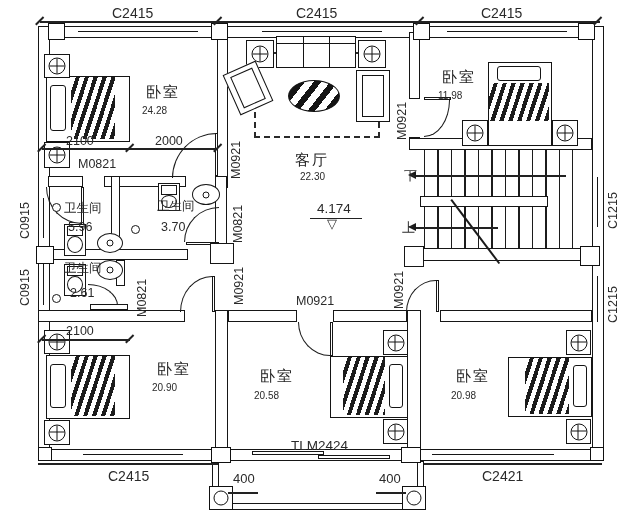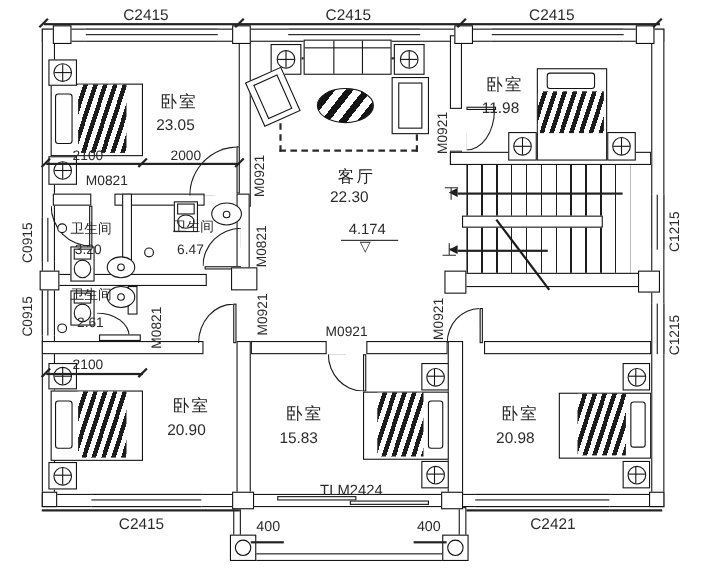--- a/index.html
+++ b/index.html
@@ -5,21 +5,21 @@
 *{margin:0;padding:0;box-sizing:border-box}
 body{background:#fff}
 #plan{position:relative;width:640px;height:530px;background:#fff;font-family:"Liberation Sans","DejaVu Sans",sans-serif;color:#222;overflow:hidden}
 #plan div,#plan span{position:absolute}
 .w{background:#fff;border:1.6px solid #161616;z-index:1}
 .win{background:#fff;border-top:1.4px solid #161616;border-bottom:1.4px solid #161616;background-image:linear-gradient(#161616,#161616);background-size:100% 1.3px;background-position:50% 50%;background-repeat:no-repeat;z-index:2}
 .wiv{background:#fff;border-left:1.4px solid #161616;border-right:1.4px solid #161616;background-image:linear-gradient(#161616,#161616);background-size:1.3px 100%;background-position:50% 50%;background-repeat:no-repeat;z-index:2}
 .col{background:#fff;border:1.7px solid #111;z-index:4}
 .lb{font-size:13px;white-space:nowrap;z-index:10;color:#2a2a2a}
 .rm{font-size:15px;letter-spacing:2px;color:#222}
-.ar{font-size:14px}
+.ar{font-size:10px}
 .sm{font-size:12.5px}
 .v{transform-origin:0 0;transform:rotate(-90deg)}
 .dl{height:1.5px;background:#222;z-index:5}
 .tk{width:11px;height:1.5px;background:#222;transform:rotate(-45deg);z-index:5}
 .bed{border:1.7px solid #141414;background:#fff;z-index:3}
 .blk{background:repeating-linear-gradient(108deg,#fff 0 4.5px,#1c1c1c 4.5px 8.5px)}
 .pil{border:1.4px solid #141414;background:#fff;border-radius:3px}
 .ns{background:#fff;border:1.6px solid #141414;z-index:3}
 .ns::after{content:"";position:absolute;left:50%;top:50%;width:15px;height:15px;transform:translate(-50%,-50%);border:1.3px solid #141414;border-radius:50%;background:linear-gradient(#141414,#141414) center/100% 1.1px no-repeat,linear-gradient(#141414,#141414) center/1.1px 100% no-repeat}
 .leaf{background:#fff;border:1.2px solid #161616;z-index:3}
@@ -212,35 +212,35 @@
   <span class="lb sm" style="left:78px;top:157px">M0821</span>
   <span class="lb v sm" style="left:229px;top:179px">M0921</span>
   <span class="lb v sm" style="left:395px;top:140px">M0921</span>
   <span class="lb v sm" style="left:231px;top:243px">M0821</span>
   <span class="lb v sm" style="left:232px;top:305px">M0921</span>
   <span class="lb v sm" style="left:135px;top:317px">M0821</span>
   <span class="lb sm" style="left:296px;top:294px">M0921</span>
   <span class="lb v sm" style="left:392px;top:309px">M0921</span>
 
   <span class="lb rm" style="left:146px;top:83px">卧室</span>
-  <span class="lb ar" style="left:142px;top:105px">23.05</span>
-  <span class="lb rm" style="left:307px;top:151px">客厅</span>
+  <span class="lb ar" style="left:142px;top:105px">24.28</span>
+  <span class="lb rm" style="left:295px;top:151px">客厅</span>
   <span class="lb ar" style="left:300px;top:171px">22.30</span>
   <span class="lb rm" style="left:442px;top:68px">卧室</span>
   <span class="lb ar" style="left:438px;top:90px">11.98</span>
   <span class="lb" style="left:64px;top:200px;font-size:12.5px">卫生间</span>
-  <span class="lb sm" style="left:68px;top:220px">3.20</span>
+  <span class="lb sm" style="left:68px;top:220px">5.96</span>
   <span class="lb" style="left:157px;top:198px;font-size:12.5px">卫生间</span>
-  <span class="lb sm" style="left:161px;top:220px">6.47</span>
+  <span class="lb sm" style="left:161px;top:220px">3.70</span>
   <span class="lb" style="left:64px;top:260px;font-size:12.5px">卫生间</span>
   <span class="lb sm" style="left:70px;top:286px">2.61</span>
   <span class="lb rm" style="left:157px;top:360px">卧室</span>
   <span class="lb ar" style="left:152px;top:382px">20.90</span>
   <span class="lb rm" style="left:260px;top:367px">卧室</span>
-  <span class="lb ar" style="left:254px;top:390px">15.83</span>
+  <span class="lb ar" style="left:254px;top:390px">20.58</span>
   <span class="lb rm" style="left:456px;top:367px">卧室</span>
   <span class="lb ar" style="left:451px;top:390px">20.98</span>
 
   <span class="lb" style="left:317px;top:201px;font-size:13.5px">4.174</span>
   <span class="lb" style="left:327px;top:216px;font-size:13px">▽</span>
   <span class="lb" style="left:404px;top:167px;font-size:13px">下</span>
   <span class="lb" style="left:402px;top:219px;font-size:13px">上</span>
 
 </div>
 

